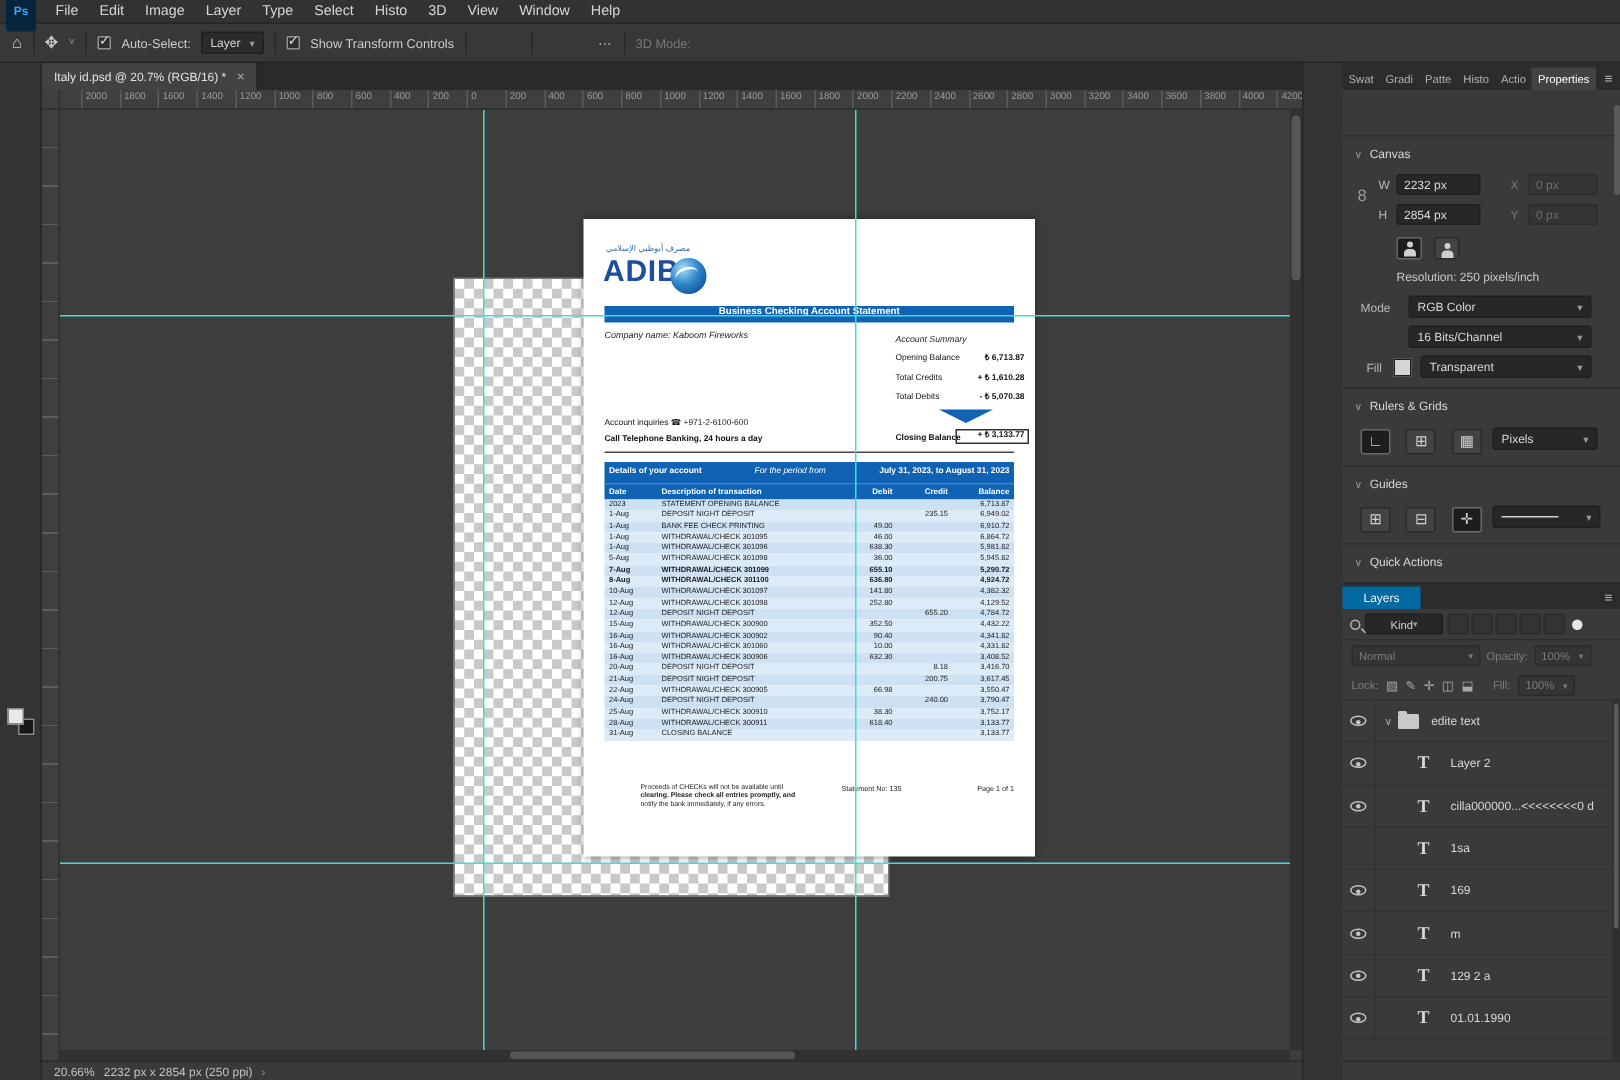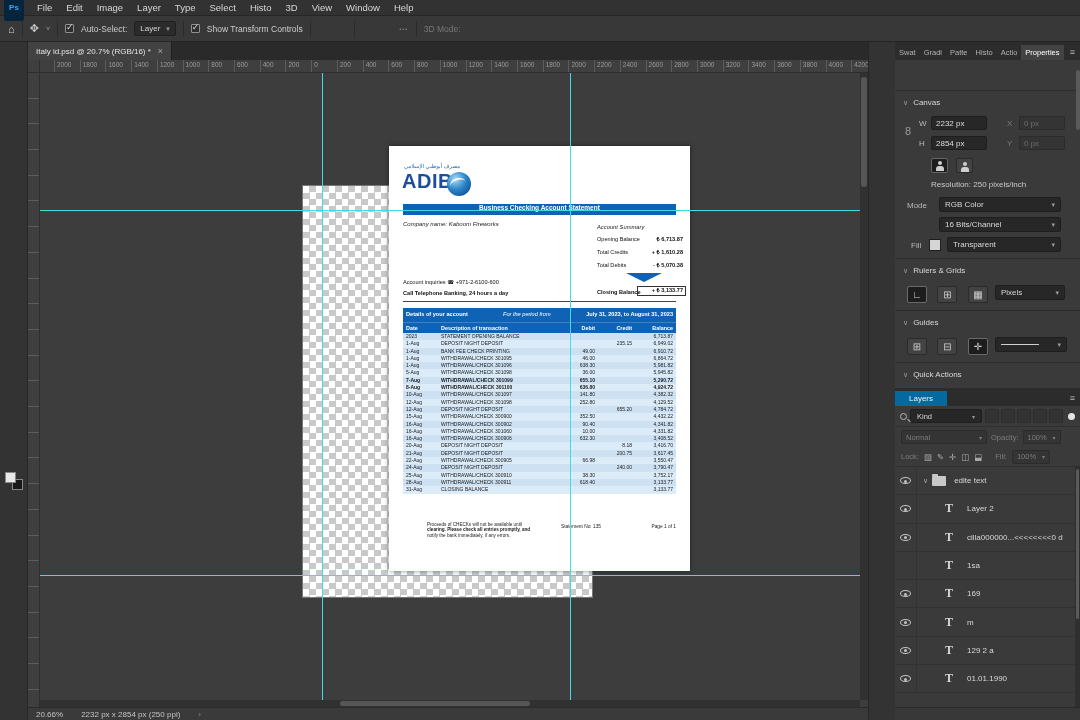--- a/index.html
+++ b/index.html
@@ -56,21 +56,21 @@
   #page{position:absolute;left:349px;top:73px;width:301px;height:425px;background:#ffffff;
     box-shadow:0 0 5px rgba(0,0,0,.45);}
   .guide-v{position:absolute;top:0;bottom:0;width:1px;background:#3fdede;z-index:20;}
   .guide-h{position:absolute;left:0;right:0;height:1px;background:#3fdede;z-index:20;}
   
   #vscroll{position:absolute;left:860px;top:73px;width:8px;height:627px;background:#313131;z-index:25;}
   #vscroll .thumb{position:absolute;left:1px;top:4px;width:6px;height:110px;background:#565656;border-radius:3px;}
   #hscroll{position:absolute;left:40px;top:700px;width:820px;height:7px;background:#313131;z-index:25;}
   #hscroll .thumb{position:absolute;top:1px;left:300px;width:190px;height:5px;background:#565656;border-radius:3px;}
   #statusbar{position:absolute;left:28px;top:707px;width:840px;height:13px;background:#3a3a3a;
-    border-top:1px solid #2b2b2b;display:flex;align-items:center;gap:18px;padding:0 8px;z-index:30;}
+    border-top:1px solid #2b2b2b;display:flex;align-items:center;gap:6px;padding:0 8px;z-index:30;}
   #statusbar span{color:#c3c3c3;font-size:8px;}
   
   #page *{line-height:1.15;}
   .arabic{position:absolute;left:15px;top:17px;font-size:5.5px;color:#2f6db8;}
   .adib{position:absolute;left:13px;top:24px;font-size:20px;font-weight:800;color:#1c4e9d;letter-spacing:.5px;}
   .globe{position:absolute;left:58px;top:26px;width:24px;height:24px;border-radius:50%;
     background:radial-gradient(circle at 35% 30%,#aadcf7,#2e86c9 45%,#0d4f96 85%);}
   .globe::after{content:"";position:absolute;left:3px;top:6px;width:16px;height:10px;
     border-top:2px solid rgba(255,255,255,.95);border-radius:50%;transform:rotate(-18deg);}
   .banner{position:absolute;left:14px;top:58px;width:273px;height:11px;background:#0f62b4;
@@ -149,22 +149,22 @@
   .ibtn.active{background:#1d1d1d;border-color:#6a6a6a;}
   .line-sample{display:inline-block;width:38px;height:1px;background:#cfcfcf;vertical-align:middle;}
   .pscroll{position:absolute;right:0;top:10px;width:4px;height:60px;background:#5a5a5a;border-radius:2px;}
   
   #ltab{position:absolute;left:0;top:346px;width:185px;height:18px;background:#2c2c2c;display:flex;align-items:flex-end;}
   .ltab-label{font-size:8px;color:#f0f0f0;background:#0369a1;padding:3px 14px;}
   #lfilter{position:absolute;left:0;top:364px;width:185px;height:21px;background:#3a3a3a;
     display:flex;align-items:center;padding:0 5px;gap:3px;border-bottom:1px solid #2f2f2f;}
   .search-glyph{width:7px;height:7px;border:1px solid #b5b5b5;border-radius:50%;position:relative;}
   .search-glyph::after{content:"";position:absolute;left:6px;top:6px;width:4px;height:1px;background:#b5b5b5;transform:rotate(45deg);}
-  .kind-dd{height:14px;width:72px;background:#272727;border:1px solid #1e1e1e;border-radius:2px;color:#d5d5d5;
-    font-size:7.5px;display:flex;align-items:center;justify-content:space-between;padding:0 6px;}
+  .kind-dd{height:14px;width:52px;background:#272727;border:1px solid #1e1e1e;border-radius:2px;color:#d5d5d5;
+    font-size:7.5px;display:flex;align-items:center;justify-content:space-between;padding:0 16px;}
   .fico{width:14px;height:14px;display:flex;align-items:center;justify-content:center;color:#c0c0c0;font-size:8.5px;
     background:#333;border:1px solid #2a2a2a;border-radius:2px;}
   .pin{width:7px;height:7px;border-radius:50%;background:#e5e5e5;margin-left:2px;}
   #lblend{position:absolute;left:0;top:385px;width:185px;height:20px;display:flex;align-items:center;gap:4px;padding:0 6px;}
   .ldd{height:14px;background:#343434;border:1px solid #2b2b2b;border-radius:2px;color:#7d7d7d;
     font-size:7.5px;display:inline-flex;align-items:center;justify-content:space-between;padding:0 4px;}
   .glabel{font-size:7.5px;color:#7d7d7d;}
   #llock{position:absolute;left:0;top:405px;width:185px;height:20px;display:flex;align-items:center;gap:5px;
     padding:0 6px;border-bottom:1px solid #2f2f2f;}
   .lockico{color:#a8a8a8;font-size:8.5px;}

